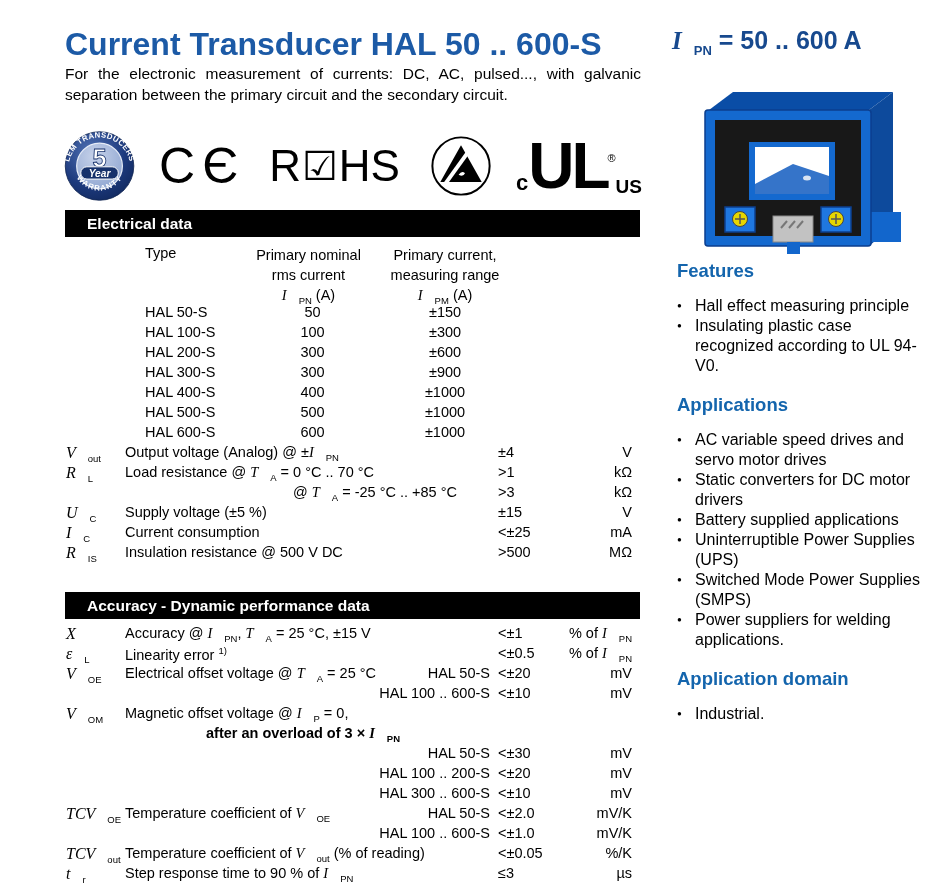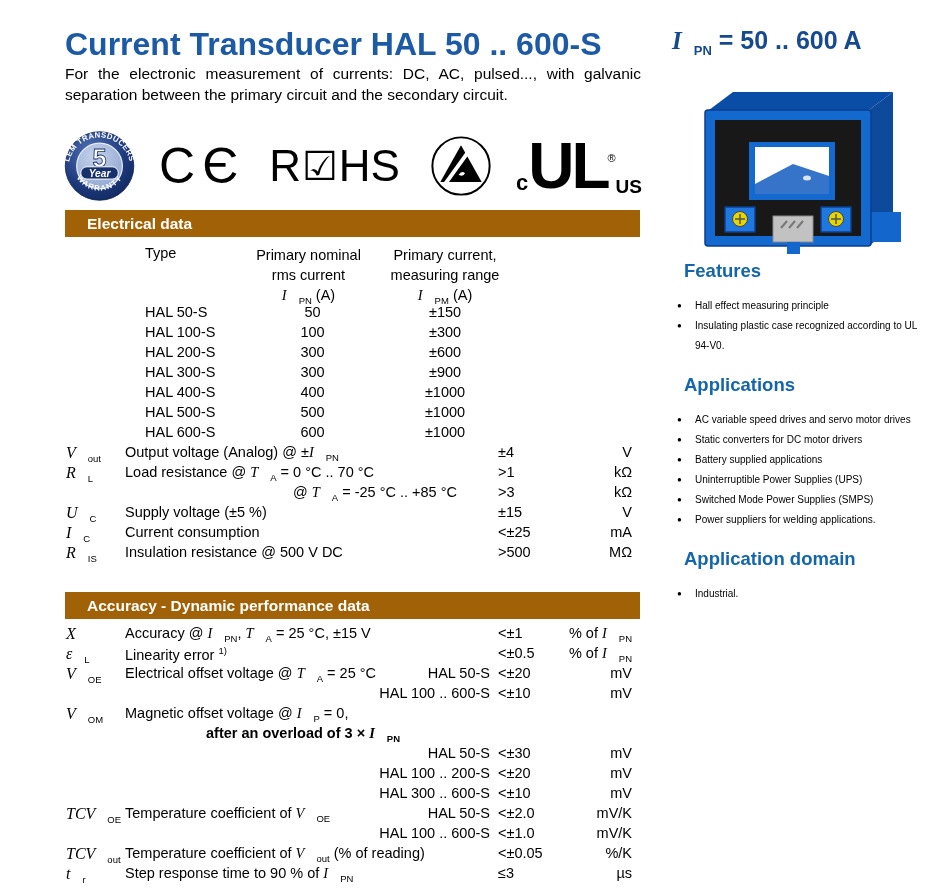--- a/index.html
+++ b/index.html
@@ -13,21 +13,21 @@
   .logos{position:absolute;left:62px;top:124px;width:580px;height:84px;display:flex;align-items:center;}
   .ce{font-size:50px;letter-spacing:7px;margin-left:22px;line-height:1;}
   .rohs{font-size:44px;margin-left:24px;line-height:1;display:flex;align-items:center;}
   .rohs .chk{font-size:40px;margin:0 1px;}
   .esd{margin-left:30px;}
   .ul-mark{margin-left:24px;display:flex;align-items:flex-end;line-height:1;}
   .ul-mark .c{font-size:22px;font-weight:bold;margin-bottom:4px;}
   .ul-mark .ul{font-size:64px;font-weight:900;letter-spacing:-3px;}
   .ul-mark .reg{font-size:11px;margin-bottom:34px;}
   .ul-mark .us{font-size:19px;font-weight:bold;margin-bottom:2px;}
-  .secbar{position:absolute;left:65px;width:575px;height:27px;background:#a16207;color:#fff;
+  .secbar{position:absolute;left:65px;width:575px;height:27px;background:#000000;color:#fff;
           font-weight:bold;font-size:15.5px;line-height:27px;padding-left:22px;box-sizing:border-box;}
   #bar1{top:210px;} #bar2{top:592px;}
   .tblhead{position:absolute;left:65px;top:243px;width:575px;height:60px;font-size:14.5px;}
   .th-type{position:absolute;left:80px;top:2px;}
   .th-nom{position:absolute;left:156px;width:175px;top:2px;text-align:center;line-height:20px;}
   .th-meas{position:absolute;left:300px;width:160px;top:2px;text-align:center;line-height:20px;}
   #type-rows{position:absolute;left:65px;top:304px;width:575px;}
   #elec-params{position:absolute;left:65px;top:444px;width:575px;}
   #acc-rows{position:absolute;left:65px;top:625px;width:575px;}
   .trow{position:relative;height:20px;font-size:14.5px;}
@@ -45,24 +45,24 @@
   .val{position:absolute;left:433px;}
   .unit{position:absolute;right:8px;text-align:right;}
   .prow i,.tblhead i,.ipn-title i{font-family:"Liberation Serif",serif;font-style:italic;}
   sup{font-size:9.5px;}
   sub{font-size:9.5px;margin-left:12px;}
   
   .ipn-title{position:absolute;left:672px;top:26px;font-size:25px;font-weight:bold;color:#17498e;white-space:nowrap;}
   .ipn-title sub{font-size:13px;}
   #product{position:absolute;left:697px;top:86px;}
   #right-sections{position:absolute;left:672px;top:258px;width:252px;}
-  .rsec h3{font-size:18.5px;color:#1465ad;margin:0 0 14px 12px;padding-top:2px;}
+  .rsec h3{font-size:18.5px;color:#1465ad;margin:0 0 14px 5px;padding-top:2px;}
   .rsec{margin-bottom:16px;}
   .rsec ul{list-style:none;margin:0 0 4px 0;padding:0;}
-  .rsec li{position:relative;padding-left:23px;font-size:10px;line-height:20px;margin:0;}
+  .rsec li{position:relative;padding-left:23px;font-size:16px;line-height:20px;margin:0;}
   .rsec li::before{content:"●";position:absolute;left:5px;top:0;font-size:8px;line-height:20px;}
 </style>
 </head>
 <body>
 
 <div class="title">Current Transducer HAL 50 .. 600-S</div>
 <div class="intro">For the electronic measurement of currents: DC, AC, pulsed..., with galvanic separation between the primary circuit and the secondary circuit.</div>
 
 <div class="logos">
 

